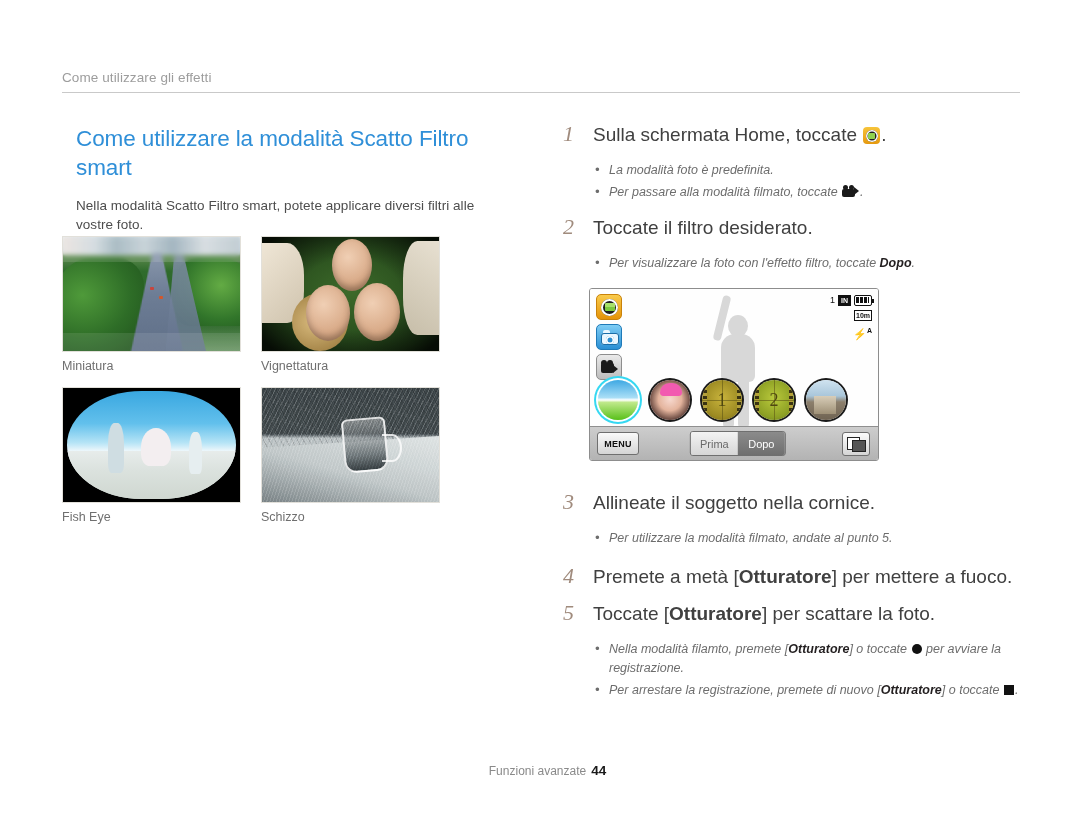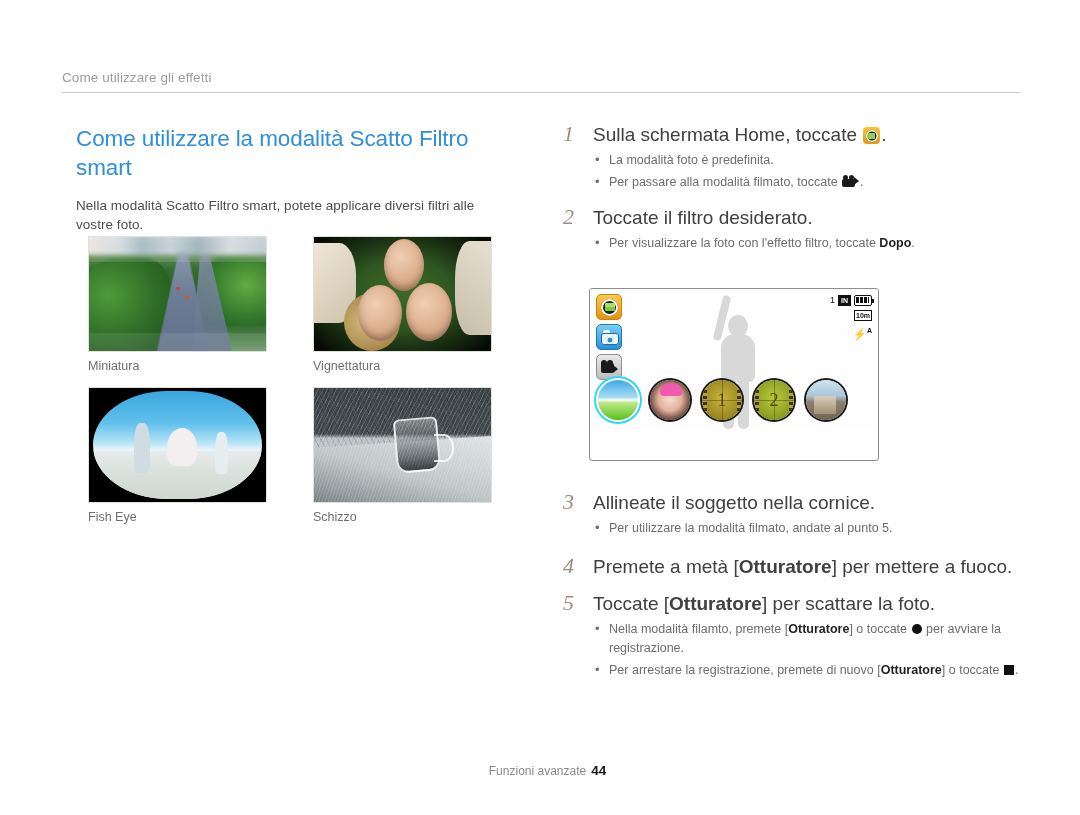--- a/index.html
+++ b/index.html
@@ -81,21 +81,21 @@
     position: absolute;
     left: 62px;
     top: 236px;
     width: 440px;
   }
   .figrow {
     display: flex;
     gap: 20px;
   }
   .figrow + .figrow { margin-top: 14px; }
-  .figcell { width: 179px; margin-left: 26px; }
+  .figcell { width: 179px; }
   .figimg {
     width: 179px;
     height: 116px;
     border: 1px solid #e2e0da;
     box-sizing: border-box;
     overflow: hidden;
     position: relative;
     background: #ddd;
   }
   .figcap {
@@ -259,23 +259,24 @@
     font-style: italic;
     font-size: 22px;
     color: #a08b7d;
   }
   .step-head {
     font-size: 19px;
     line-height: 21px;
     color: #404040;
   }
   .bullets {
-    margin: 6px 0 0 0;
+    margin: 16px 0 0 0;
     padding: 0;
     list-style: none;
+    font-style: italic;
   }
   .bullets li {
     position: relative;
     padding-left: 16px;
     font-size: 12.5px;
     line-height: 19px;
     color: #6d6d6d;
     margin-top: 3px;
   }
   .bullets li::before {
@@ -815,20 +816,31 @@
           <div class="perf l"></div>
             <div class="perf r"></div>
           <div class="cross-h"></div>
             <div class="cross-v"></div>
           <div class="num">2</div>
         </div>
         <div class="fthumb f-city"></div>
       </div>
     </div>
 
+    <div class="lcd-bar">
+      <div class="menu-btn">MENU</div>
+      <div class="toggle">
+        <div class="tog-off">Prima</div>
+        <div class="tog-on">Dopo</div>
+      </div>
+      <div class="share-btn">
+        <div class="s1"></div>
+          <div class="s2"></div>
+      </div>
+    </div>
   </div>
 
   <div class="col-right" style="top:492px;">
 
     <div class="step">
       <div class="step-num">3</div>
       <div class="step-head">Allineate il soggetto nella cornice.</div>
       <ul class="bullets">
         <li><span>Per utilizzare la modalità filmato, andate al punto 5.</span></li>
       </ul>

